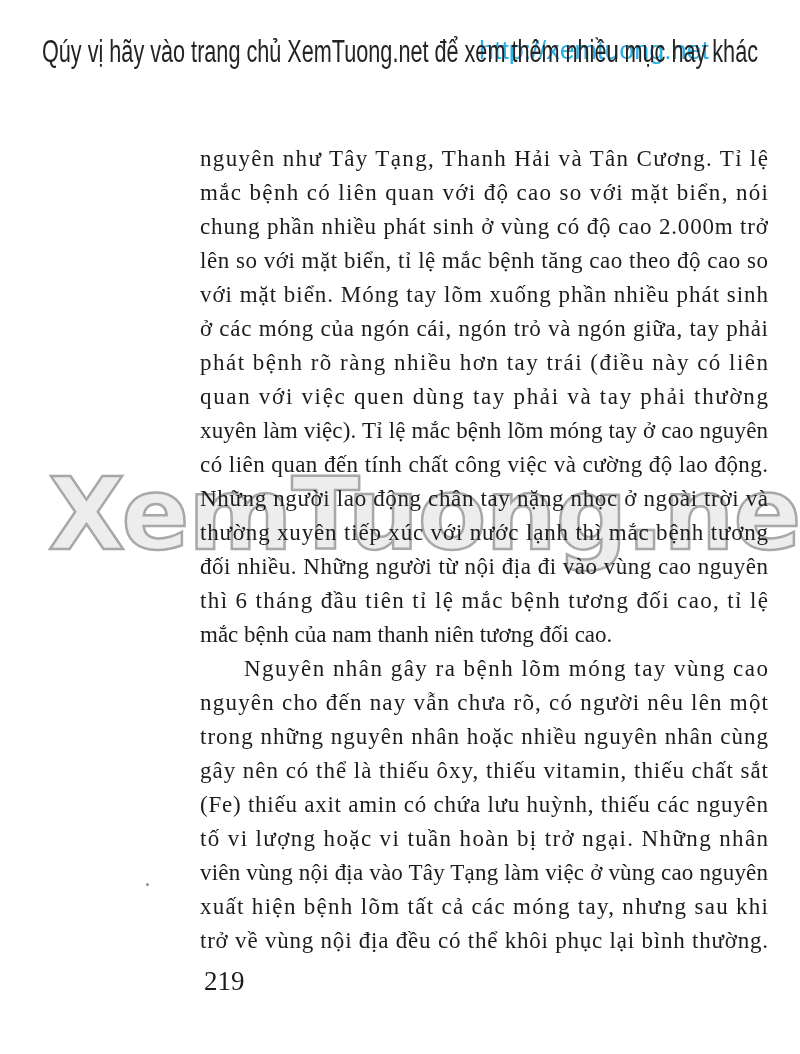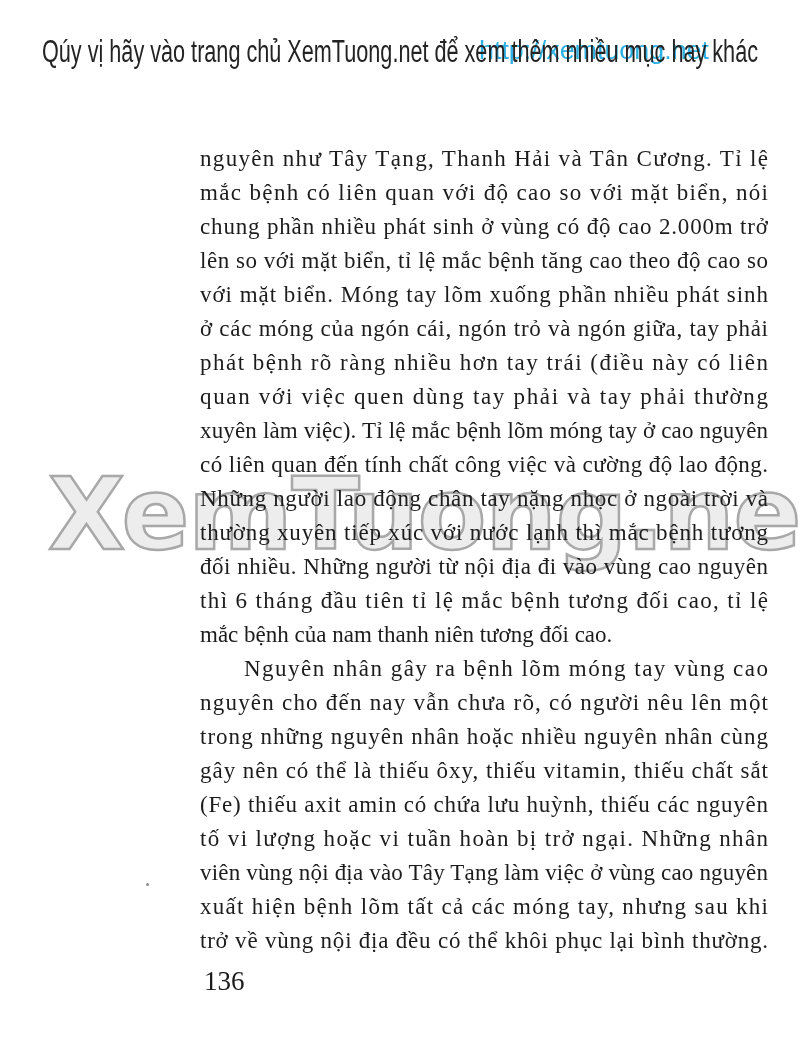--- a/index.html
+++ b/index.html
@@ -120,13 +120,13 @@
   <text x="0" y="636" textLength="568" lengthAdjust="spacing">gây nên có thể là thiếu ôxy, thiếu vitamin, thiếu chất sắt</text>
   <text x="0" y="670" textLength="568" lengthAdjust="spacing">(Fe) thiếu axit amin có chứa lưu huỳnh, thiếu các nguyên</text>
   <text x="0" y="704" textLength="568" lengthAdjust="spacing">tố vi lượng hoặc vi tuần hoàn bị trở ngại. Những nhân</text>
   <text x="0" y="738" textLength="568" lengthAdjust="spacing">viên vùng nội địa vào Tây Tạng làm việc ở vùng cao nguyên</text>
   <text x="0" y="772" textLength="568" lengthAdjust="spacing">xuất hiện bệnh lõm tất cả các móng tay, nhưng sau khi</text>
   <text x="0" y="806" textLength="568" lengthAdjust="spacing">trở về vùng nội địa đều có thể khôi phục lại bình thường.</text>
 </svg>
 
 <div class="margin-speck"></div>
 
-<div class="page-number">136</div>
+<div class="page-number">219</div>
 
 </body></html>

